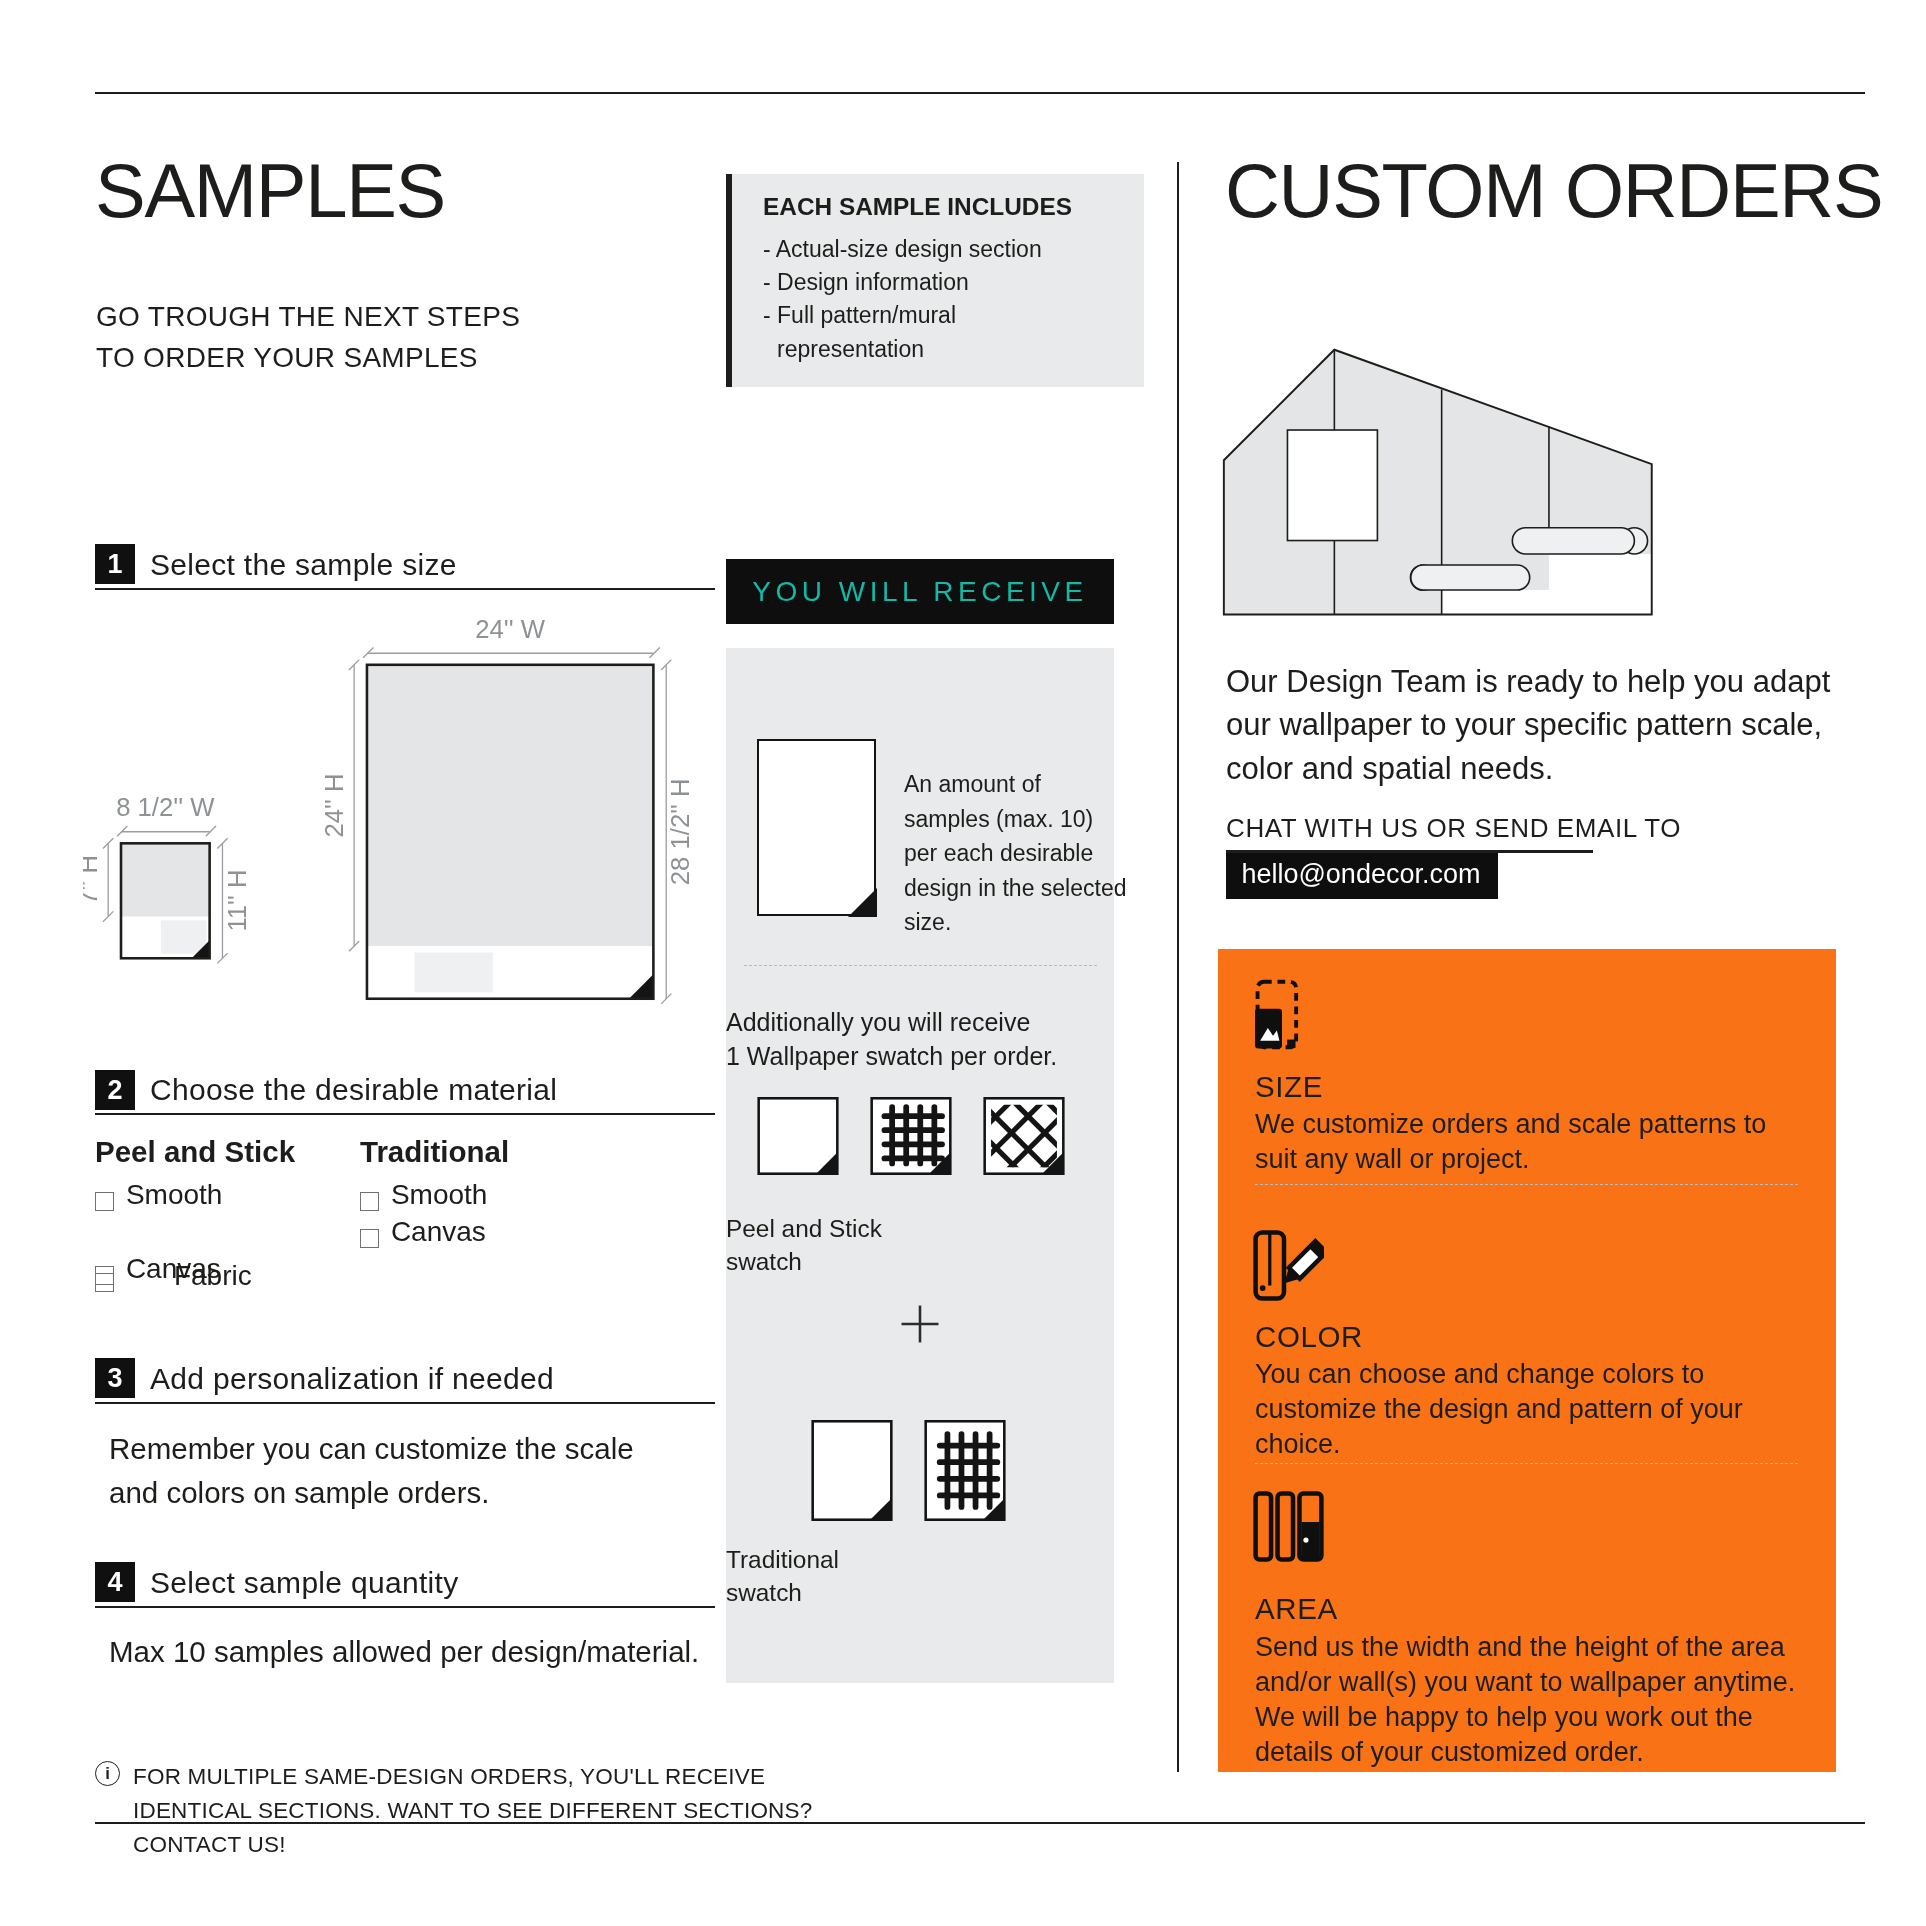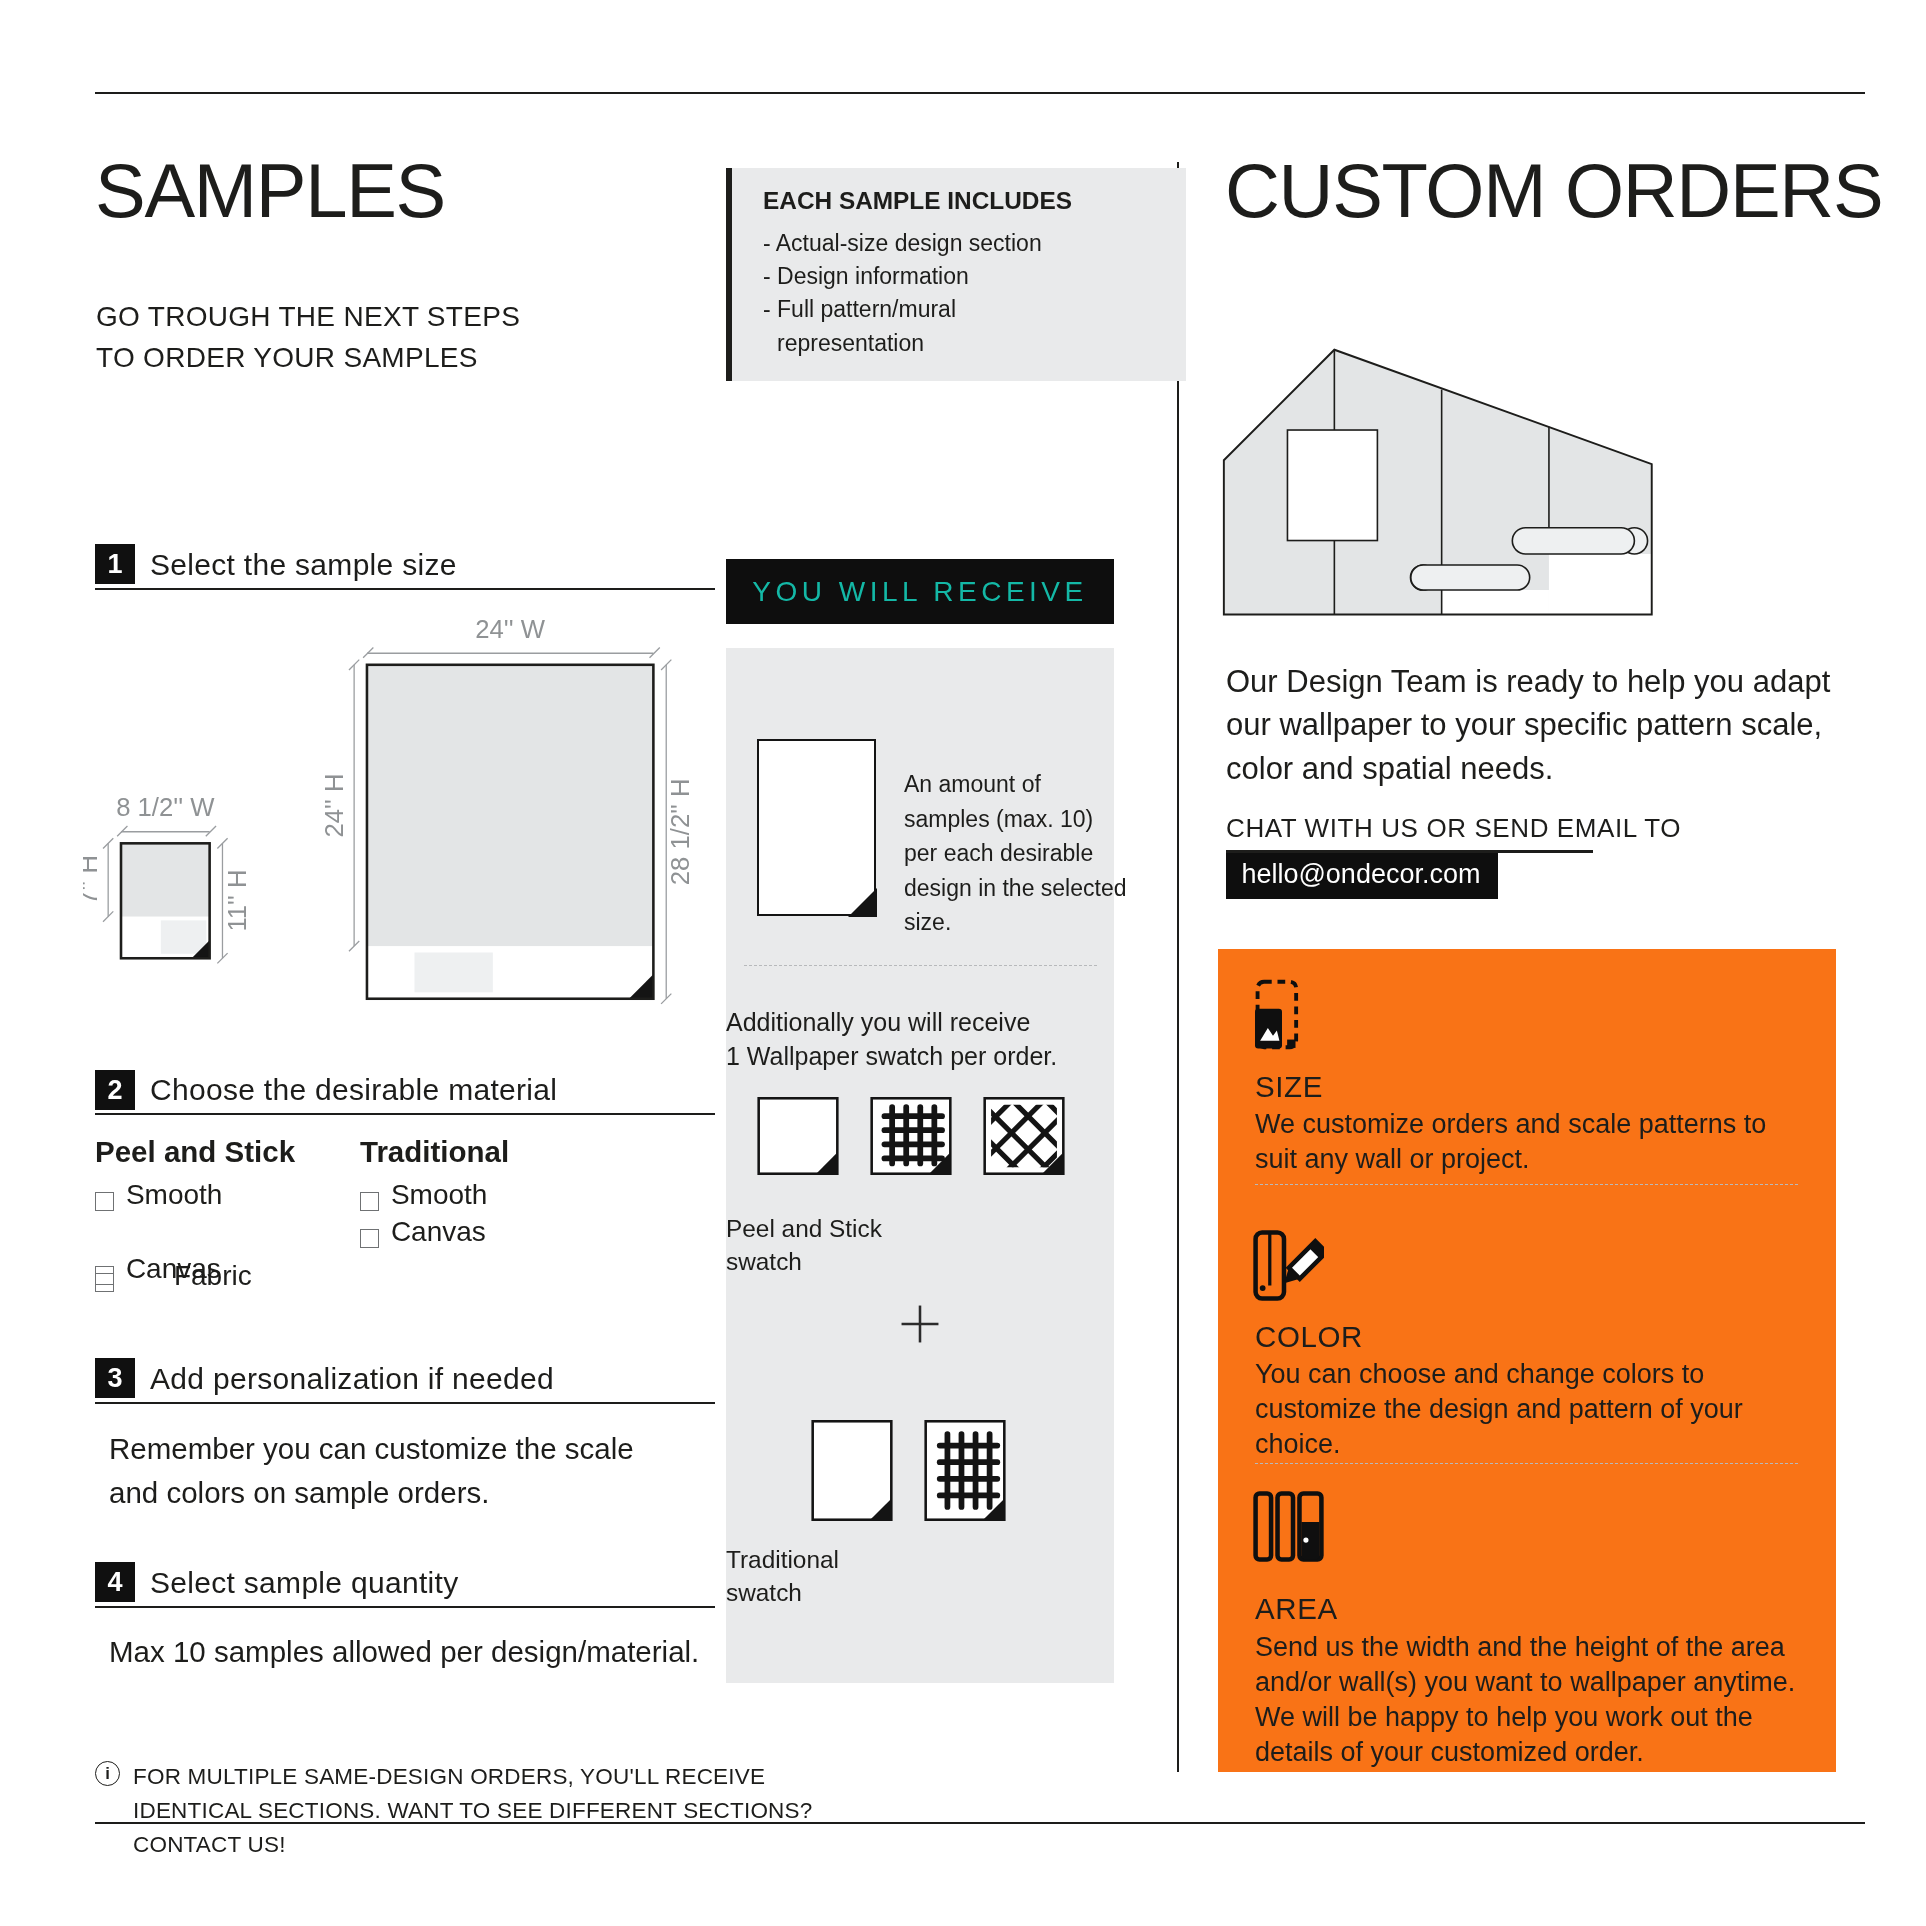--- a/index.html
+++ b/index.html
@@ -5,21 +5,21 @@
   html,body{margin:0;padding:0;background:#fff;}
   #canvas{
     position:relative;width:1926px;height:1926px;background:#ffffff;
     font-family:"Liberation Sans", sans-serif;color:#1d1d1b;overflow:hidden;
   }
   .abs{position:absolute;}
   .rule{position:absolute;background:#1d1d1b;height:1.9px;}
   .big-title{position:absolute;font-size:76px;font-weight:500;letter-spacing:-1.3px;line-height:1;white-space:nowrap;}
   .intro{position:absolute;font-size:28px;line-height:1.45;letter-spacing:0.3px;}
   
-  .includes-box{position:absolute;left:726px;top:168px;width:460px;height:213px;background:#e9eaeb;border-left:6.4px solid #1d1d1b;box-sizing:border-box;padding:19px 19px 16px 31px;}
+  .includes-box{position:absolute;left:726px;top:174px;width:418px;height:213px;background:#e9eaeb;border-left:6.4px solid #1d1d1b;box-sizing:border-box;padding:19px 19px 16px 31px;}
   .includes-box .ib-title{font-size:24.4px;font-weight:bold;margin-bottom:11.6px;}
   .includes-box .ib-item{font-size:23px;line-height:1.45;text-indent:-14px;padding-left:14px;}
   
   .step-badge{position:absolute;width:40px;height:40px;background:#101010;color:#fff;font-size:27px;font-weight:bold;display:flex;align-items:center;justify-content:center;}
   .step-title{position:absolute;font-size:30px;letter-spacing:0.3px;white-space:nowrap;}
   .step-line{position:absolute;height:1.9px;width:620px;background:#1d1d1b;left:95px;}
   .mat-header{position:absolute;font-size:29.5px;font-weight:bold;}
   .mat-opt{position:absolute;font-size:28px;display:flex;align-items:flex-end;}
   .cbox{display:inline-block;width:17.3px;height:17.3px;border:1.3px solid #6f7173;margin-right:11.6px;flex:none;}
   .body-text{position:absolute;font-size:29.5px;line-height:1.5;margin-left:14px;}

